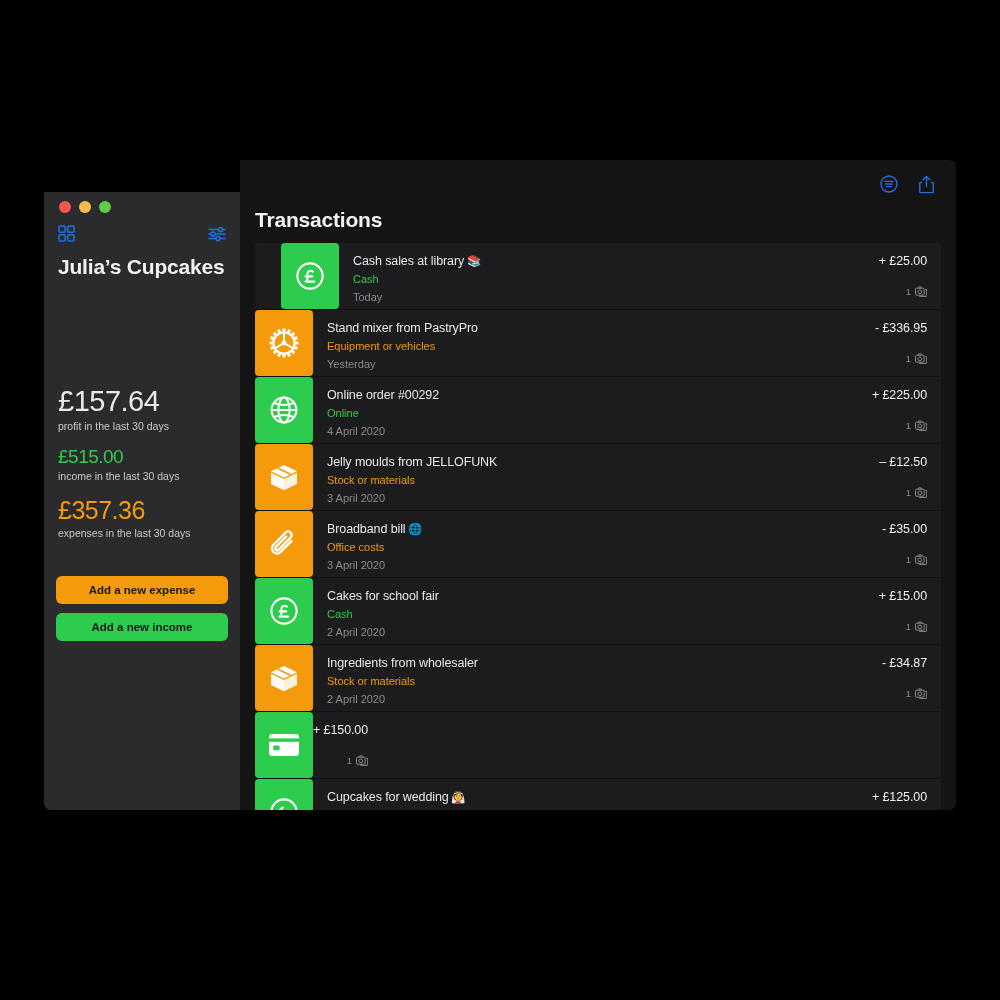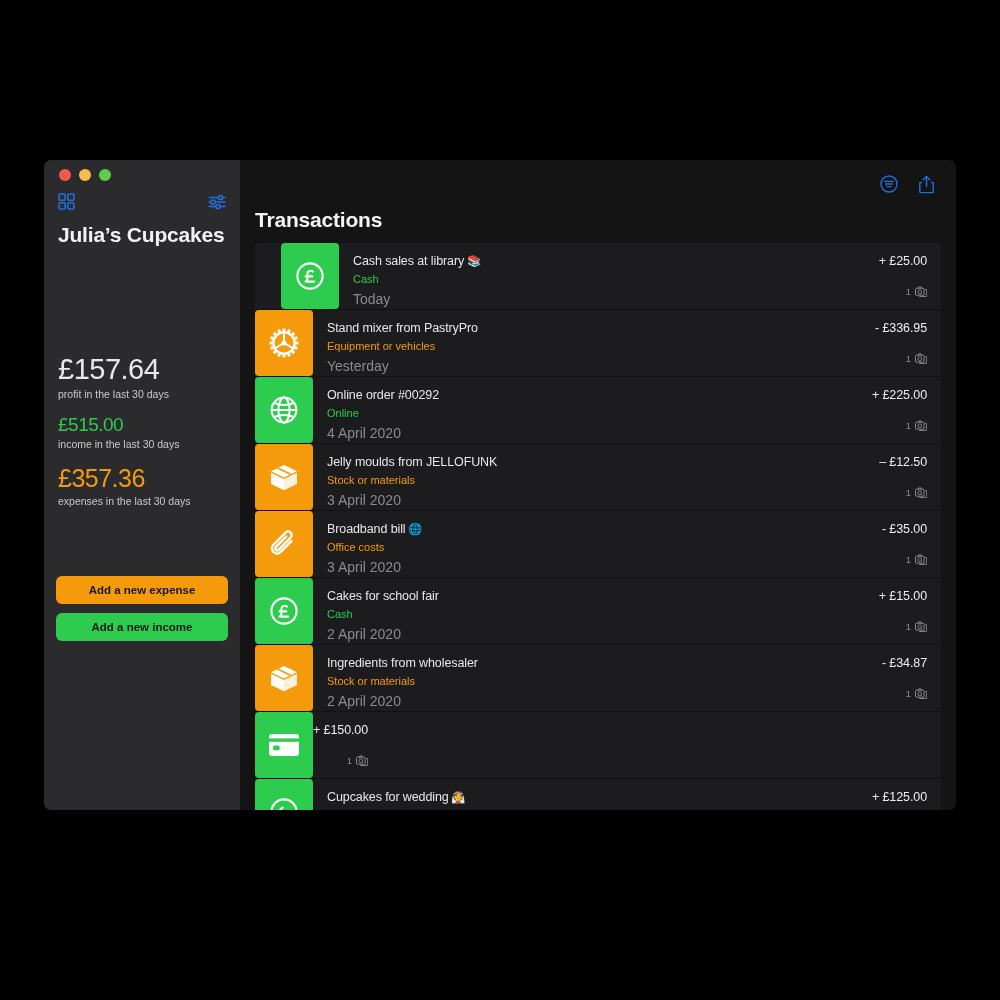--- a/index.html
+++ b/index.html
@@ -22,20 +22,21 @@
 
   
   .sidebar {
     width: 196px;
     background: #2b2b2d;
     flex: 0 0 196px;
     display: flex;
     flex-direction: column;
     padding: 0 12px;
     position: relative;
+    margin-top: 32px;
   }
   .traffic-lights { display: flex; gap: 8px; padding: 9px 2px 0 3px; }
   .tl { width: 12px; height: 12px; border-radius: 50%; }
   .tl.red { background: #f6574f; }
   .tl.yellow { background: #f5bd4f; }
   .tl.green { background: #5fcc4a; }
 
   .sidebar-toolbar {
     display: flex; align-items: center; justify-content: space-between;
     margin-top: 12px; padding: 0 2px;
@@ -127,21 +128,21 @@
 
   .tx-body {
     flex: 1; min-width: 0;
     padding: 11px 0 0 14px;
     display: flex; flex-direction: column;
   }
   .tx-title { font-size: 12.5px; color: #e8e8ea; letter-spacing: -0.1px; white-space: nowrap; }
   .tx-cat { font-size: 11px; margin-top: 5px; font-weight: 500; }
   .tx-cat.green { color: #2ecc4e; }
   .tx-cat.orange { color: #f59b0b; }
-  .tx-date { font-size: 14px; color: #8b8b8f; margin-top: 6px; }
+  .tx-date { font-size: 11px; color: #8b8b8f; margin-top: 6px; }
 
   .tx-right {
     flex: 0 0 auto;
     padding: 11px 14px 0 0;
     display: flex; flex-direction: column; align-items: flex-end;
     justify-content: space-between;
     padding-bottom: 12px;
   }
   .tx-amount { font-size: 12.5px; color: #eeeef0; white-space: nowrap; letter-spacing: -0.1px; }
   .tx-attach { display: flex; align-items: center; gap: 4px; font-size: 9.5px; color: #8b8b8f; }

